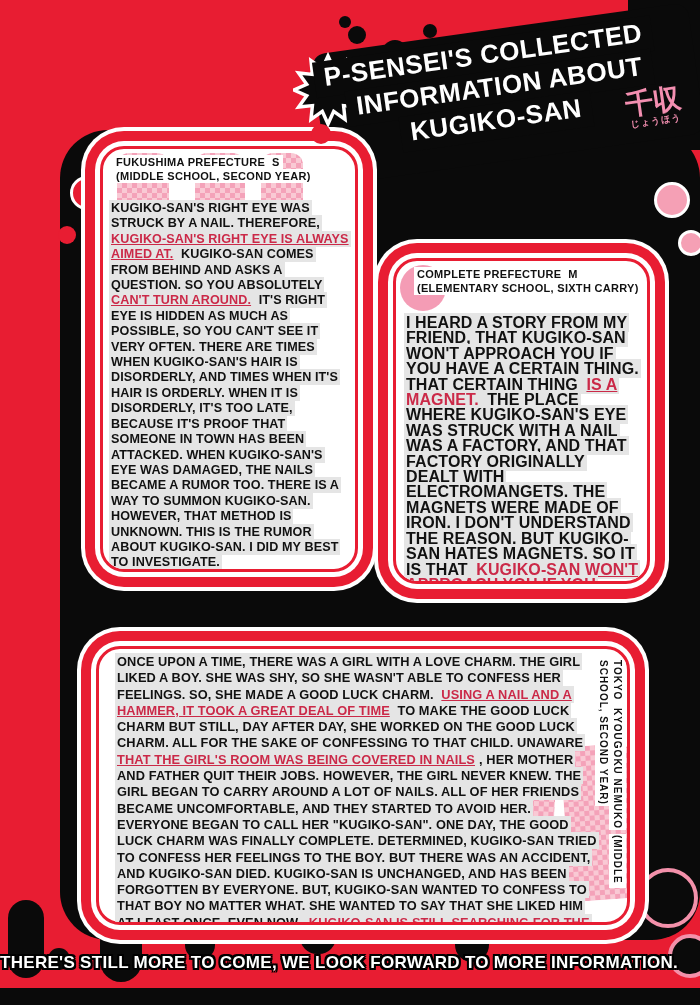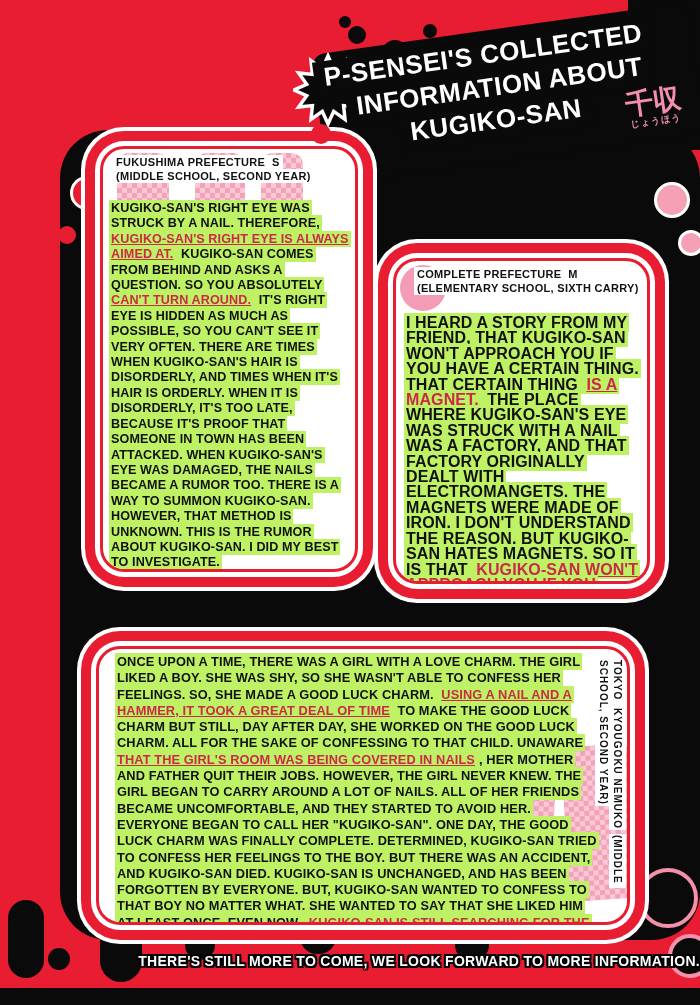--- a/index.html
+++ b/index.html
@@ -40,30 +40,30 @@
         border-radius:12px;opacity:.8;}
   .pinksolid{background:#f28ba8;border-radius:50%;opacity:.85;}
   .p-hdr{position:relative;z-index:2;font-size:11px;font-weight:bold;line-height:14px;
         letter-spacing:.3px;padding:6px 0 0 10px;color:#111;}
   .hl{background:#fff;padding:1px 3px;white-space:pre-wrap;
         -webkit-box-decoration-break:clone;box-decoration-break:clone;}
   .p-body{position:absolute;z-index:2;color:#111;font-weight:bold;text-align:left;}
   #panel1 .p-body{left:6px;top:52px;width:240px;font-size:12.6px;line-height:15.4px;letter-spacing:.1px;}
   #panel2 .p-body{left:8px;top:54px;width:236px;font-size:16px;line-height:15.4px;letter-spacing:.1px;}
   #panel3 .p-body{left:16px;top:5px;width:482px;font-size:12.8px;line-height:16.3px;letter-spacing:.1px;}
-  .seg{background:#bef264;padding:1px 2px;
+  .seg{background:#e5e5e5;padding:1px 2px;
         -webkit-box-decoration-break:clone;box-decoration-break:clone;}
   .seg.em{color:#cb2948;text-decoration:underline;}
   .attribution{position:absolute;z-index:2;top:10px;right:3px;height:255px;
         writing-mode:vertical-rl;font-size:10px;font-weight:bold;line-height:14px;
         letter-spacing:1px;color:#111;}
   .attribution .hl{margin:0 1px;}
   
-  .footer{position:absolute;left:0;top:953px;width:700px;text-align:right;z-index:7;
-        color:#fff;font-weight:bold;font-size:14px;letter-spacing:.3px;
+  .footer{position:absolute;left:0;top:953px;width:700px;text-align:left;z-index:7;
+        color:#fff;font-weight:bold;font-size:17px;letter-spacing:.3px;
         text-shadow:-2px -2px 0 #000,2px -2px 0 #000,-2px 2px 0 #000,2px 2px 0 #000,
                     0 -2px 0 #000,0 2px 0 #000,-2px 0 0 #000,2px 0 0 #000;}
 </style>
 </head>
 <body>
 
 <div id="page">
 
   <div class="blk blob-main"></div>
   <div class="blk corner-tr"></div>

